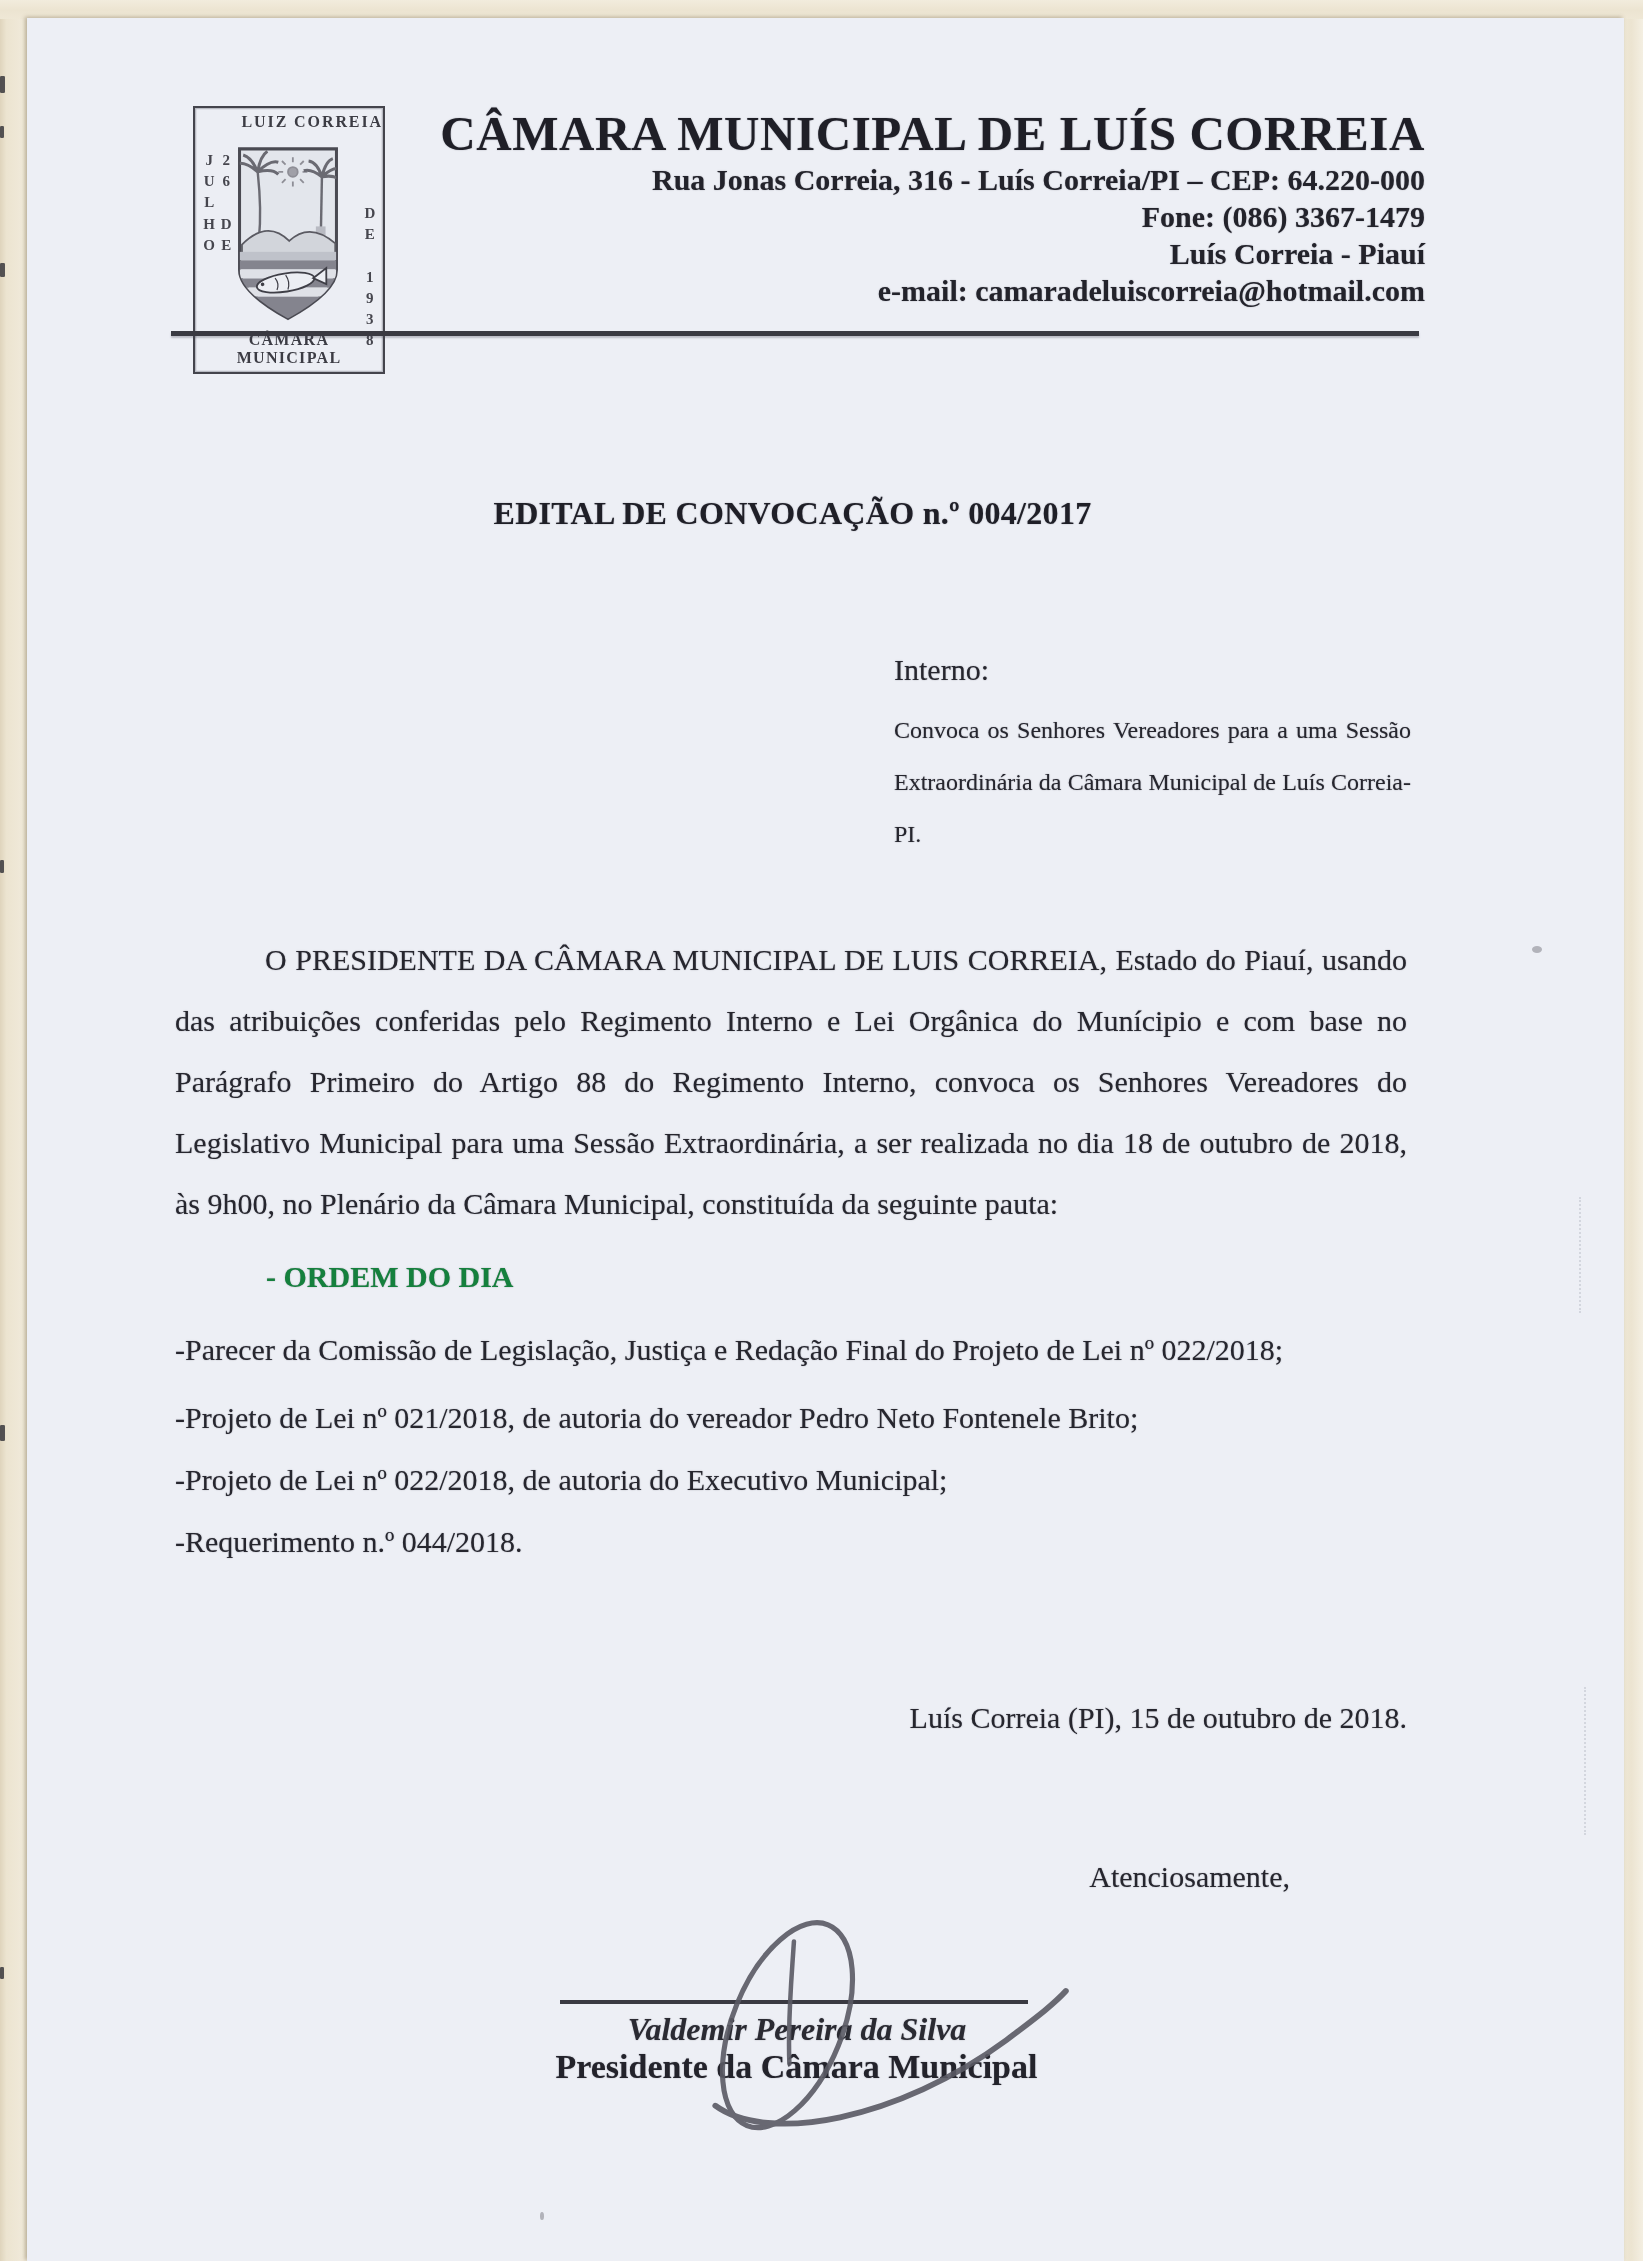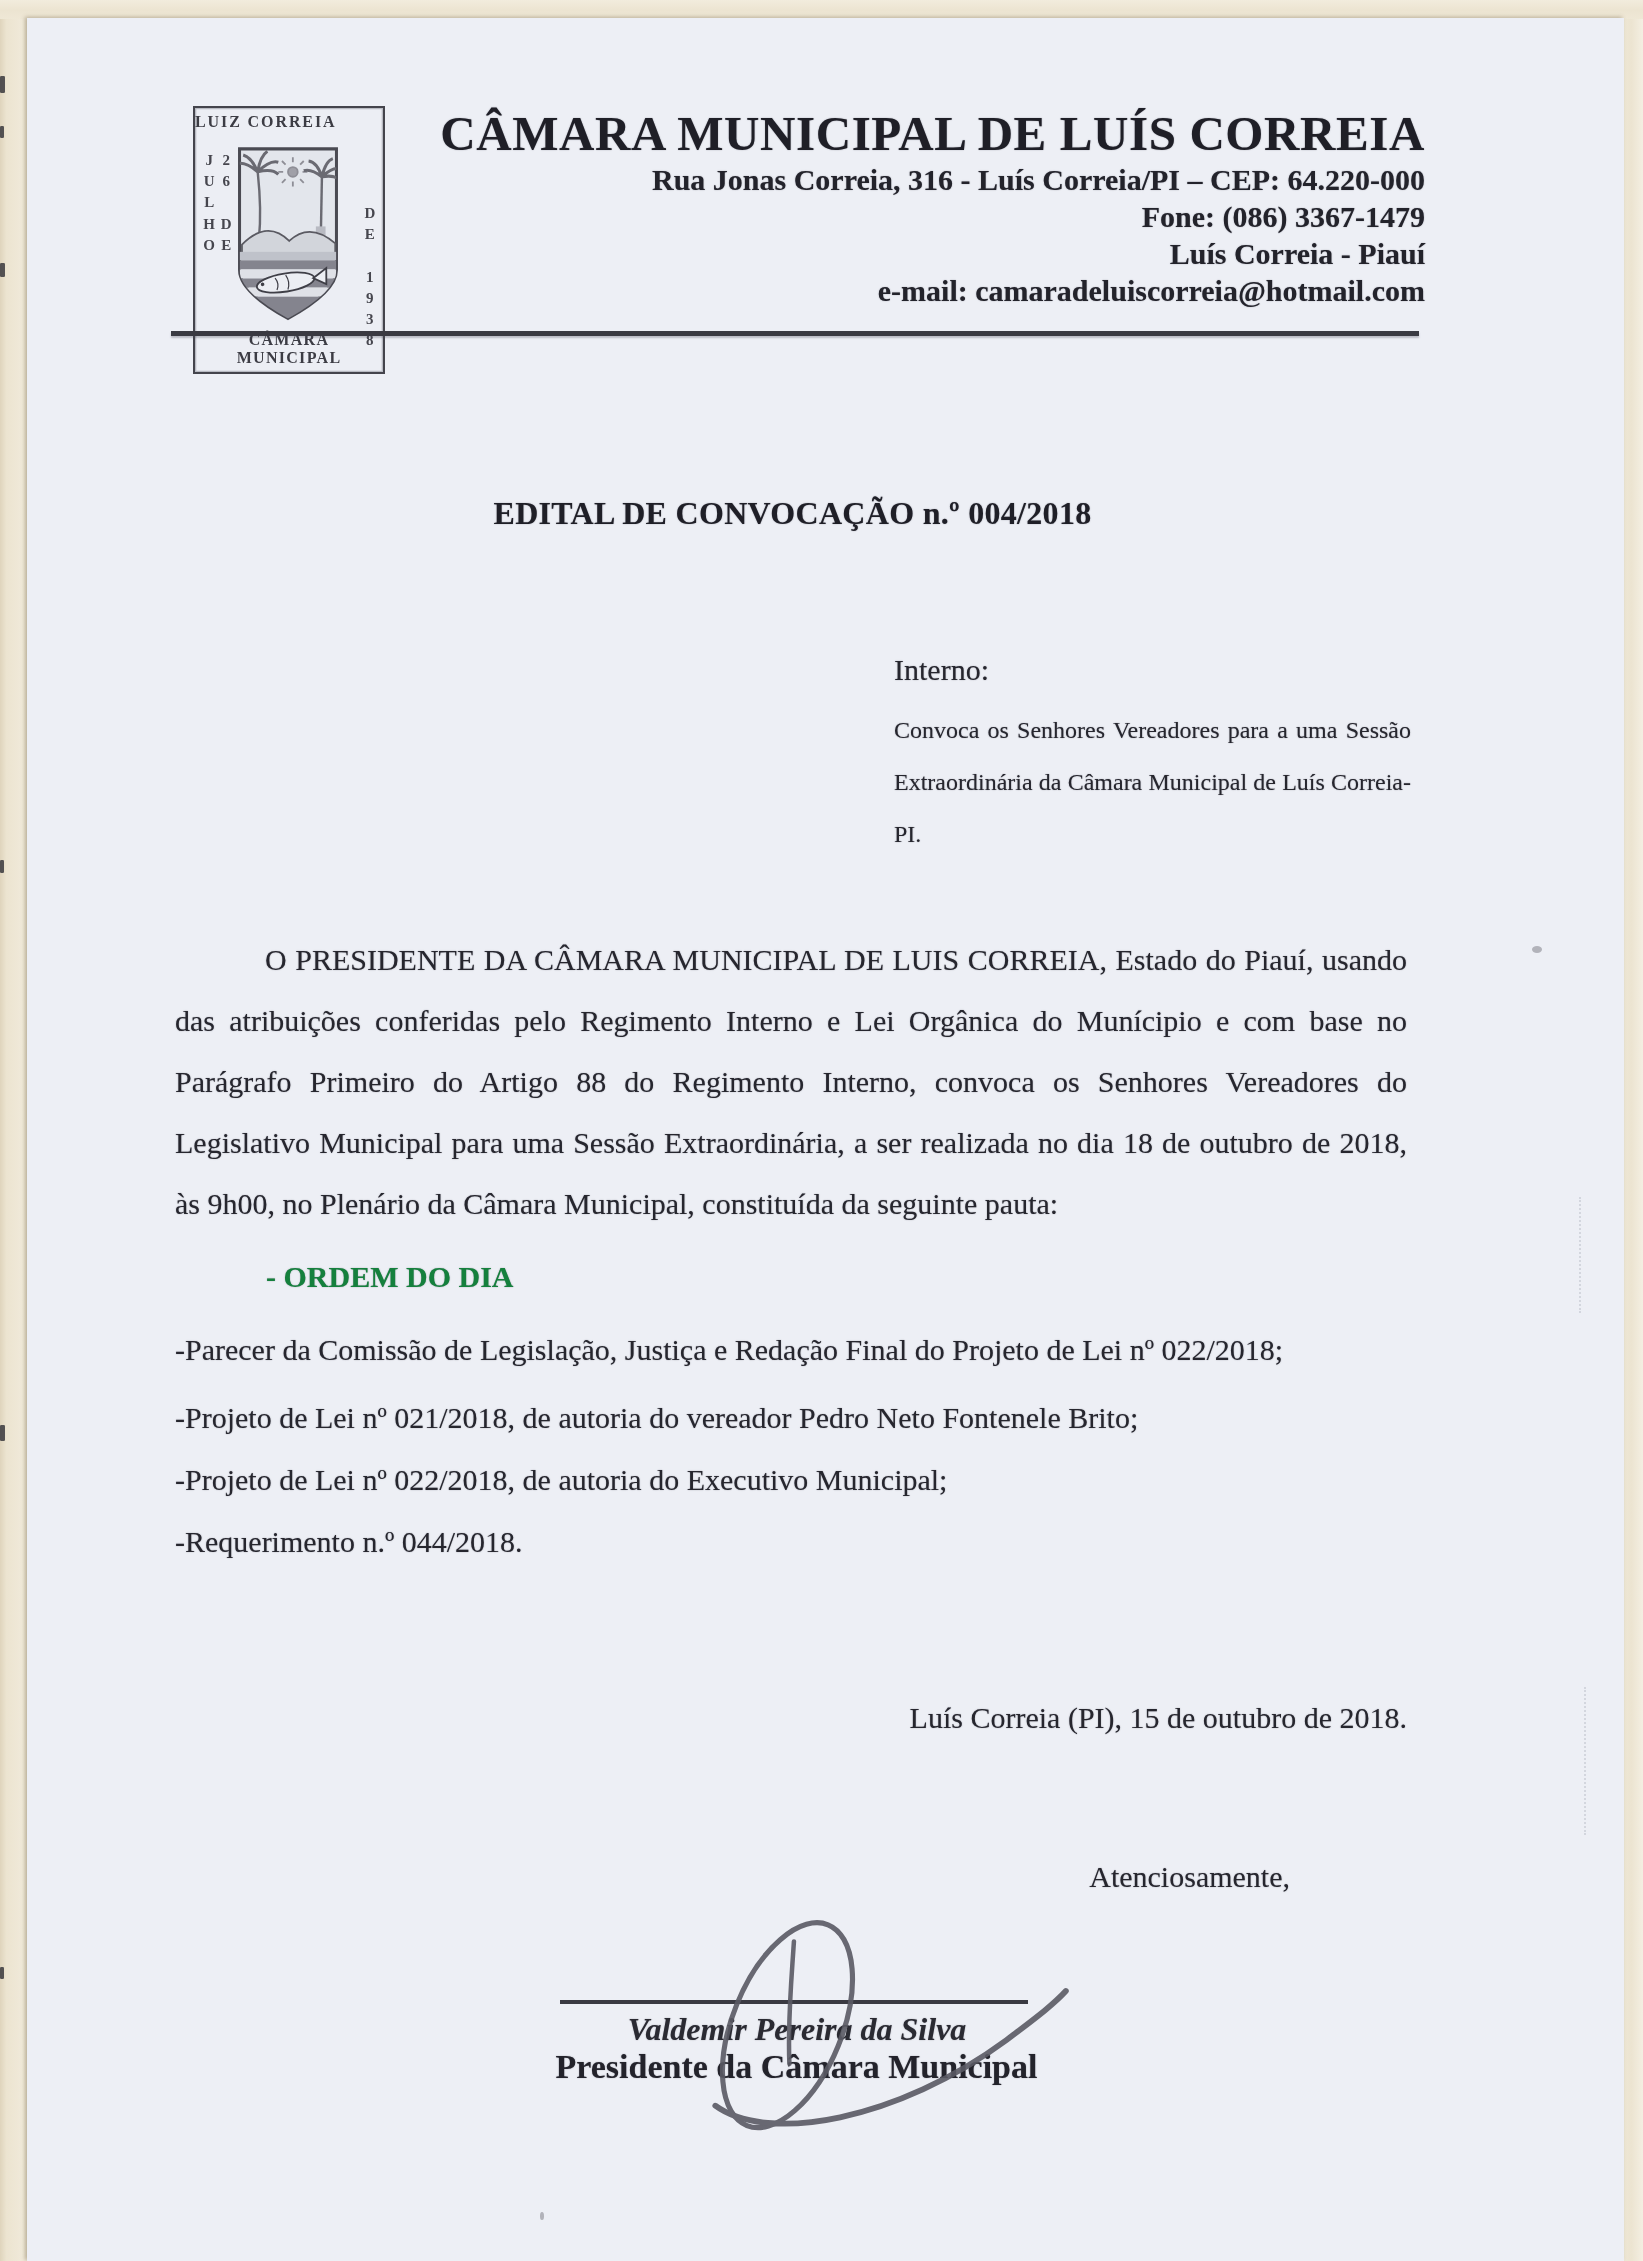--- a/index.html
+++ b/index.html
@@ -16,21 +16,21 @@
   
   .page{position:absolute;left:27px;top:18px;width:1597px;height:2243px;
     background:#edeff5;
     box-shadow:-1.9px -1.3px 3.9px rgba(120,105,75,.45);}
   .page *{position:absolute;color:#26262e;}
   .ink{text-shadow:0 0 1.3px rgba(40,40,55,.45);}
   
   .logo-box{left:166px;top:88px;width:188px;height:264px;border:2.6px solid #44444c;
     box-shadow:inset 0 0 0 1.3px rgba(90,90,100,.35);filter:blur(0.2px);background:#eceef4;}
   .logo-box *{position:absolute;}
-  .logo-top{left:0;top:5.2px;width:100%;text-align:left;font-weight:bold;
+  .logo-top{left:0;top:5.2px;width:100%;text-align:right;font-weight:bold;
     font-size:16px;letter-spacing:1.9px;color:#3c3c44;}
   .logo-bottom{left:0;bottom:5.2px;width:100%;text-align:center;font-weight:bold;
     font-size:16px;letter-spacing:1.3px;color:#3c3c44;}
   .logo-vert{writing-mode:vertical-rl;text-orientation:upright;font-weight:bold;
     font-size:15px;letter-spacing:5.2px;color:#46464e;}
   .logo-vert.left{left:5.2px;top:44px;height:206px;}
   .logo-vert.right{right:5.2px;top:97px;height:161px;}
   .crest{left:30px;top:27px;}
   .header-text{left:351px;top:88px;width:1047px;text-align:right;}
   .header-text div{position:static;}
@@ -124,21 +124,21 @@
   <div class="header-text ink">
     <div class="org-name">CÂMARA MUNICIPAL DE LUÍS CORREIA</div>
     <div class="hline">Rua Jonas Correia, 316 - Luís Correia/PI – CEP: 64.220-000</div>
     <div class="hline">Fone: (086) 3367-1479</div>
     <div class="hline">Luís Correia - Piauí</div>
     <div class="hline">e-mail: camaradeluiscorreia@hotmail.com</div>
   </div>
 
   <div class="header-rule"></div>
 
-  <div class="doc-title ink">EDITAL DE CONVOCAÇÃO n.º 004/2018</div>
+  <div class="doc-title ink">EDITAL DE CONVOCAÇÃO n.º 004/2017</div>
 
   <div class="ementa">
     <span class="label ink">Interno:</span>
     <span class="body ink">Convoca os Senhores Vereadores para a uma Sessão Extraordinária da Câmara Municipal de Luís Correia-PI.</span>
   </div>
 
   <div class="main-para ink">O PRESIDENTE DA CÂMARA MUNICIPAL DE LUIS CORREIA, Estado do Piauí, usando das atribuições conferidas pelo Regimento Interno e Lei Orgânica do Munícipio e com base no Parágrafo Primeiro do Artigo 88 do Regimento Interno, convoca os Senhores Vereadores do Legislativo Municipal para uma Sessão Extraordinária, a ser realizada no dia 18 de outubro de 2018, às 9h00, no Plenário da Câmara Municipal, constituída da seguinte pauta:</div>
 
   <div class="ordem ink">- ORDEM DO DIA</div>
 

